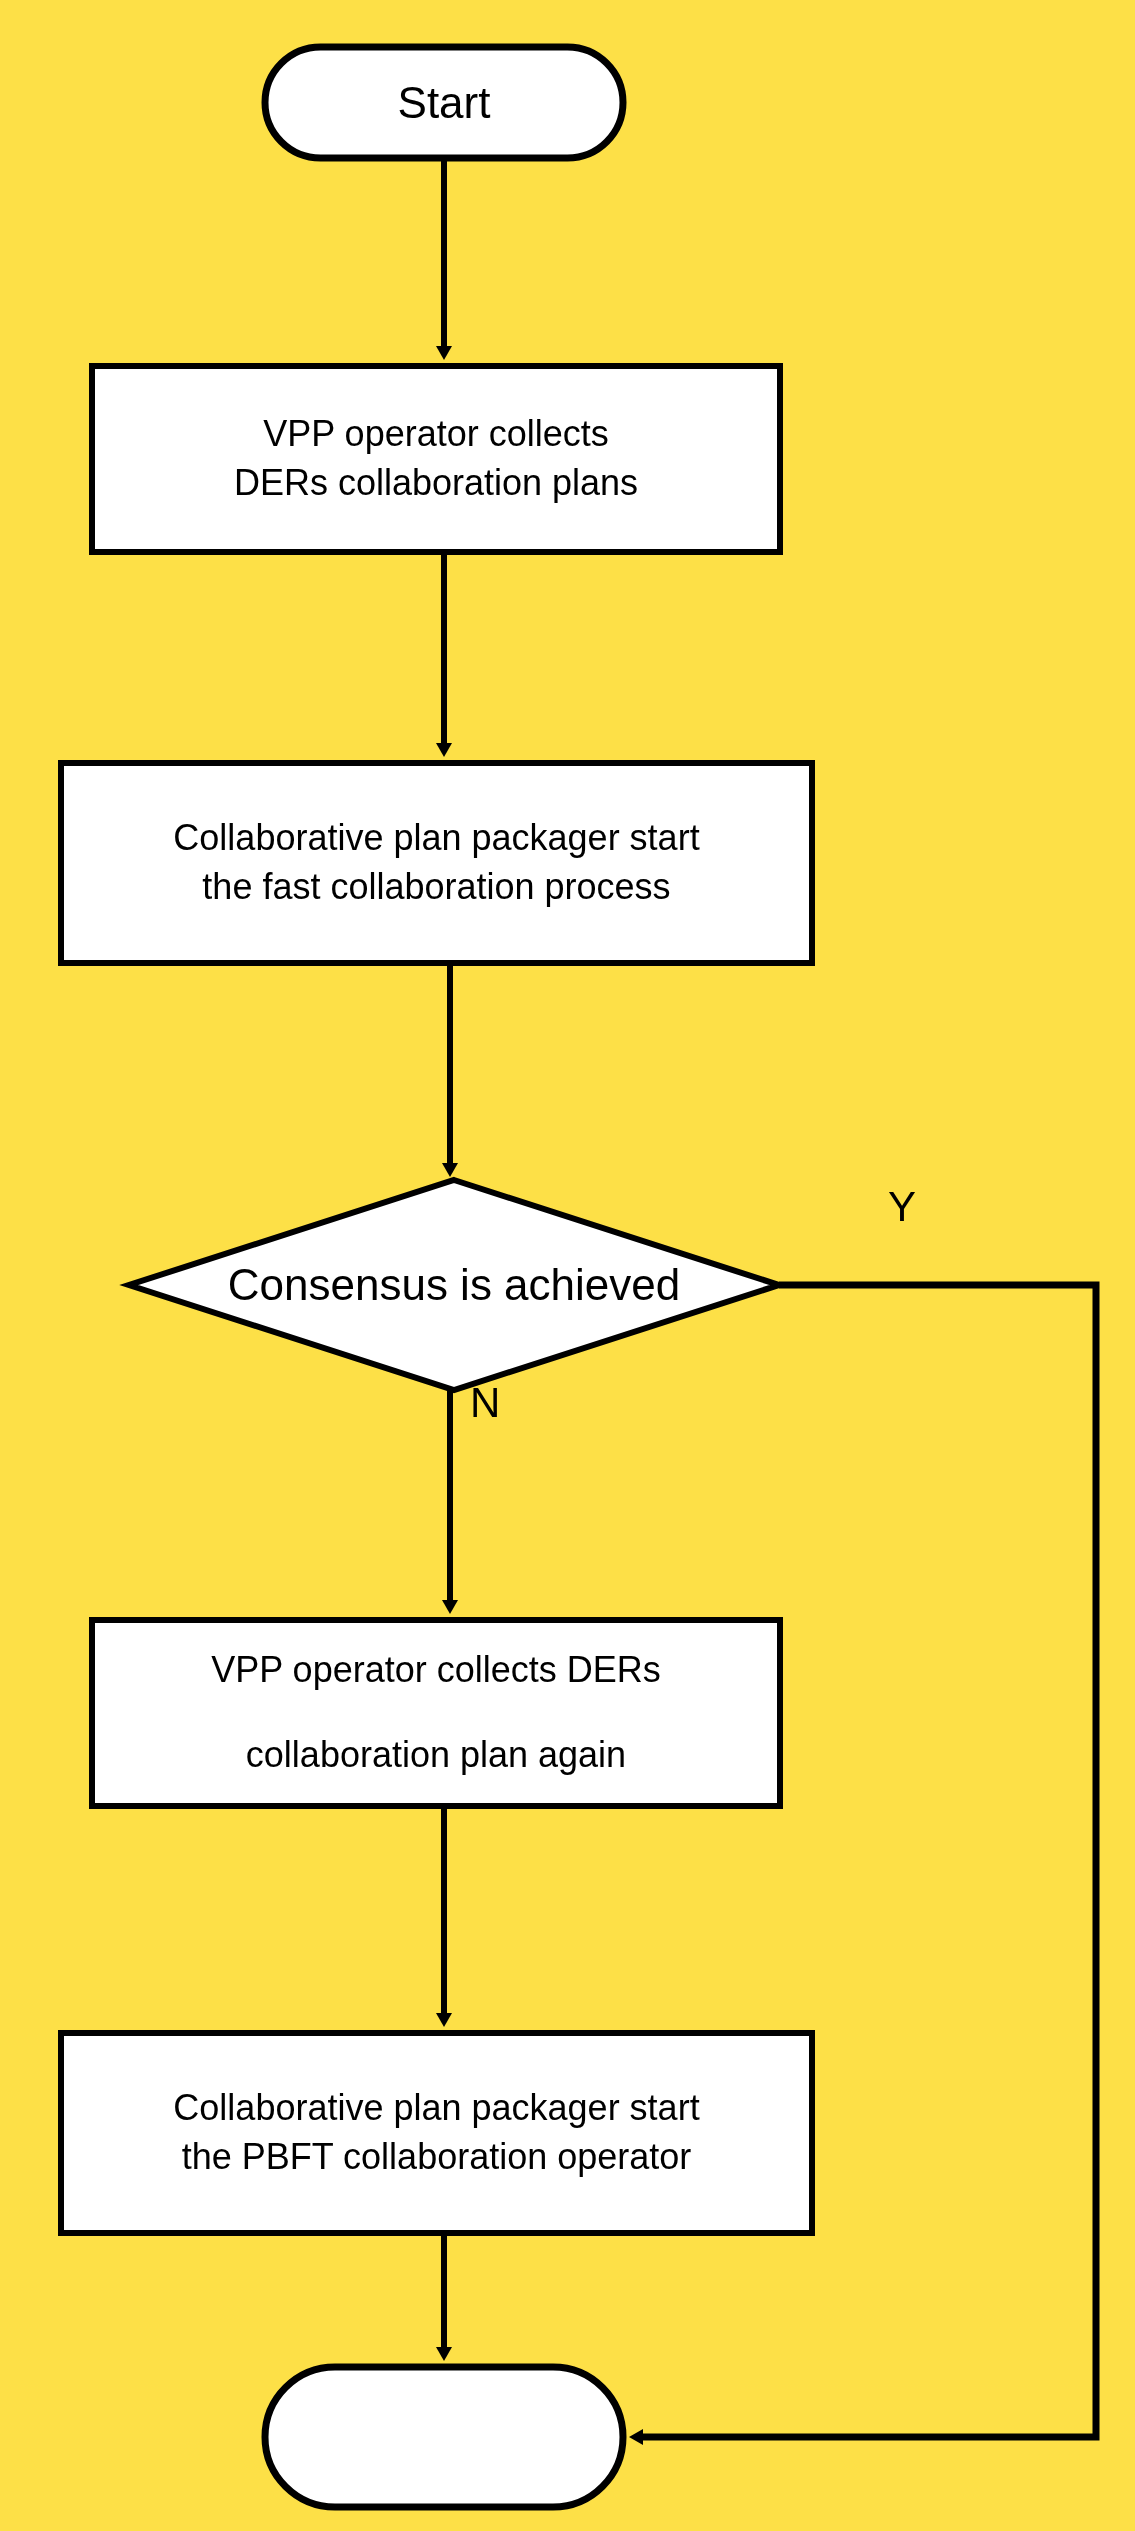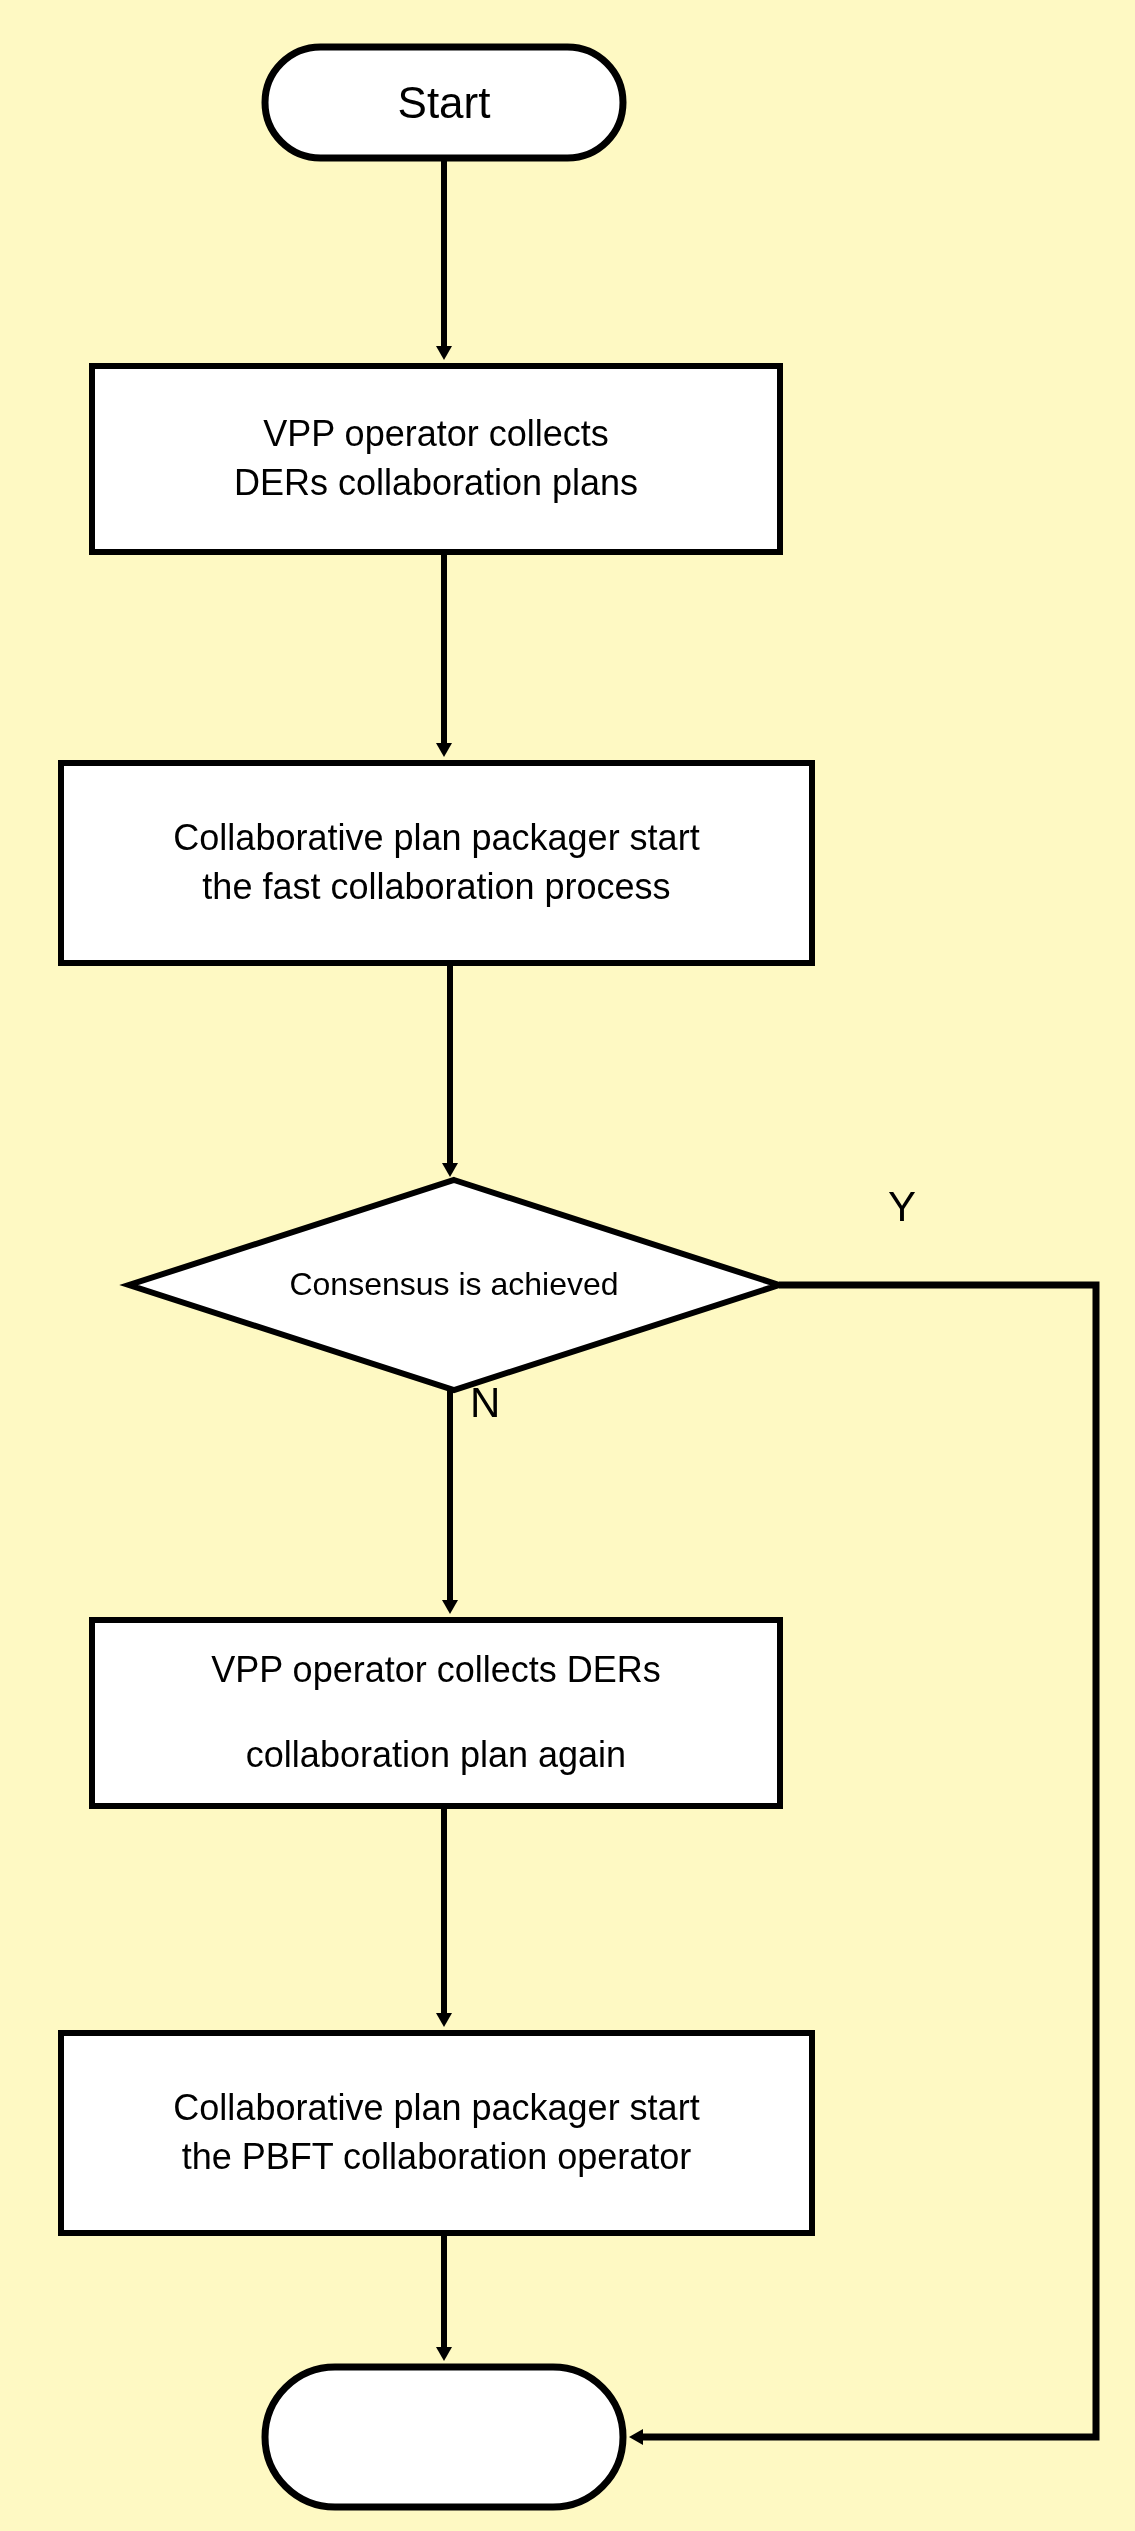--- a/index.html
+++ b/index.html
@@ -7,21 +7,21 @@
     padding: 0;
     background: #ffffff;
   }
   body {
     font-family: "Liberation Sans", sans-serif;
   }
   #flowchart-canvas {
     position: relative;
     width: 1135px;
     height: 2531px;
-    background: #fef9c3;
+    background: #fde047;
     overflow: hidden;
   }
   #flow-svg {
     position: absolute;
     left: 0;
     top: 0;
     width: 1135px;
     height: 2531px;
   }
   .node-label {
@@ -41,21 +41,21 @@
     display: block;
     line-height: 1.35;
   }
   .terminal-label {
     font-size: 44px;
   }
   .process-label {
     font-size: 36px;
   }
   .decision-label {
-    font-size: 32px;
+    font-size: 44px;
   }
   .edge-label {
     position: absolute;
     color: #000000;
     font-size: 42px;
     font-family: "Liberation Sans", sans-serif;
     line-height: 1;
     pointer-events: none;
   }
   .hit {

